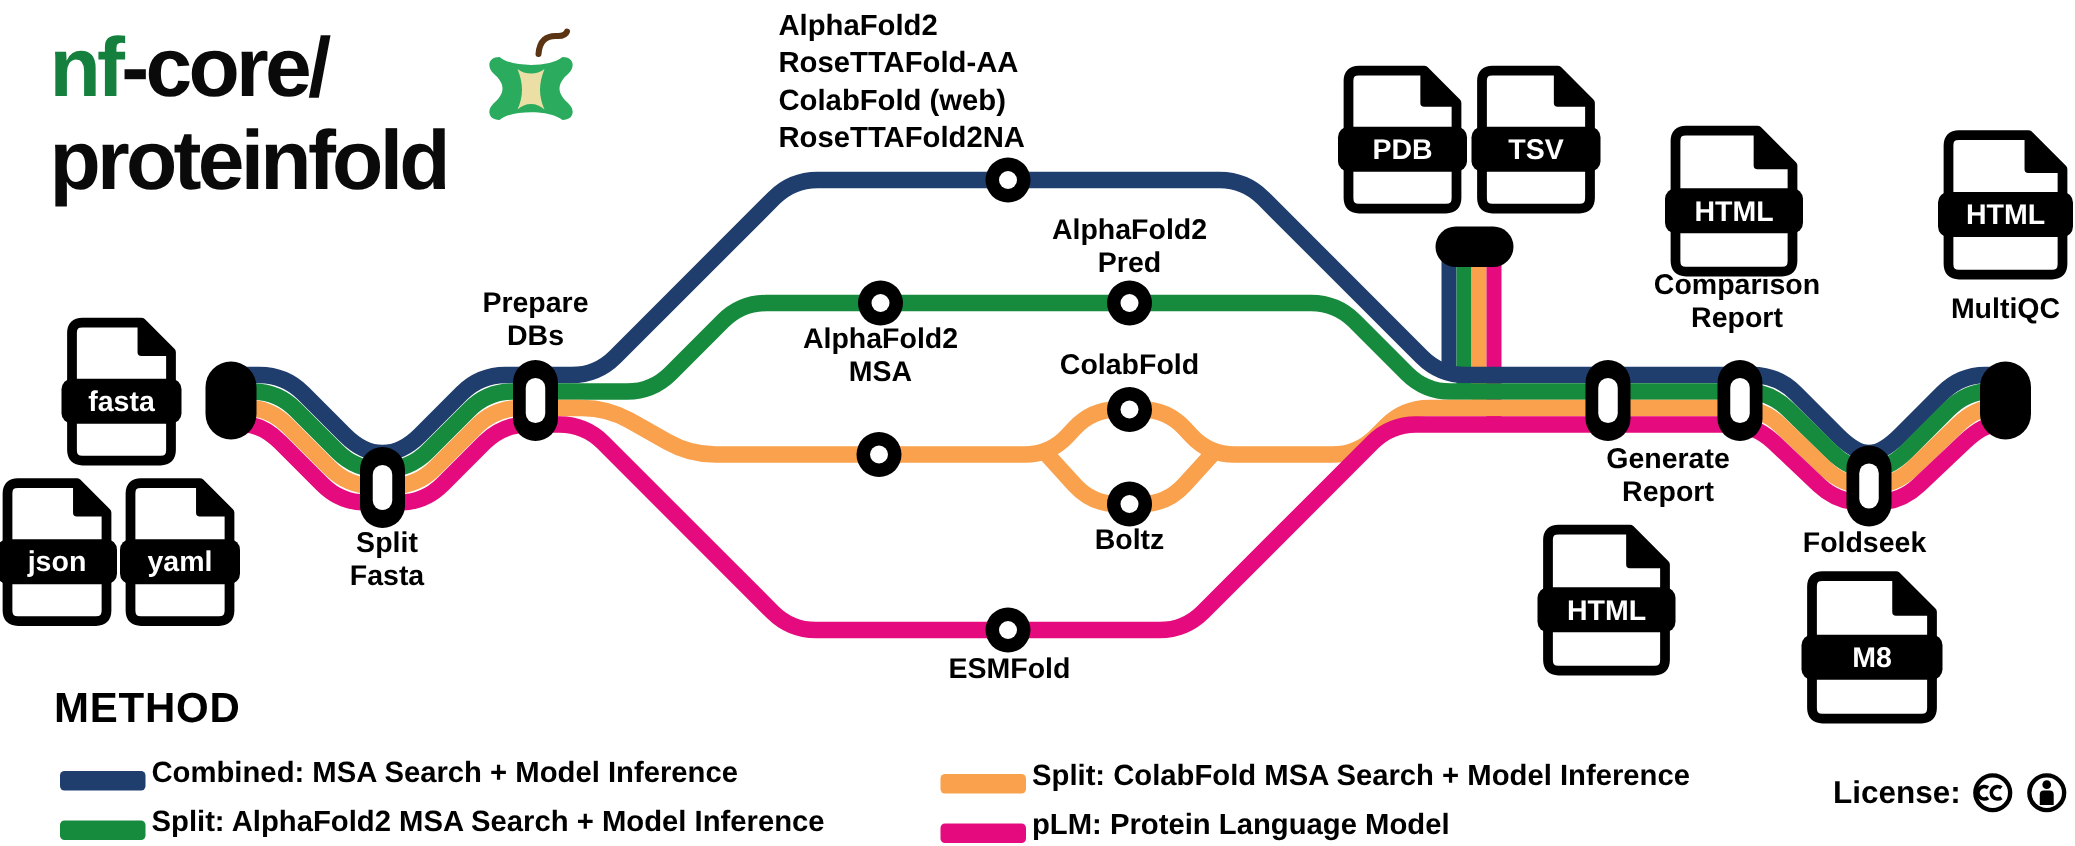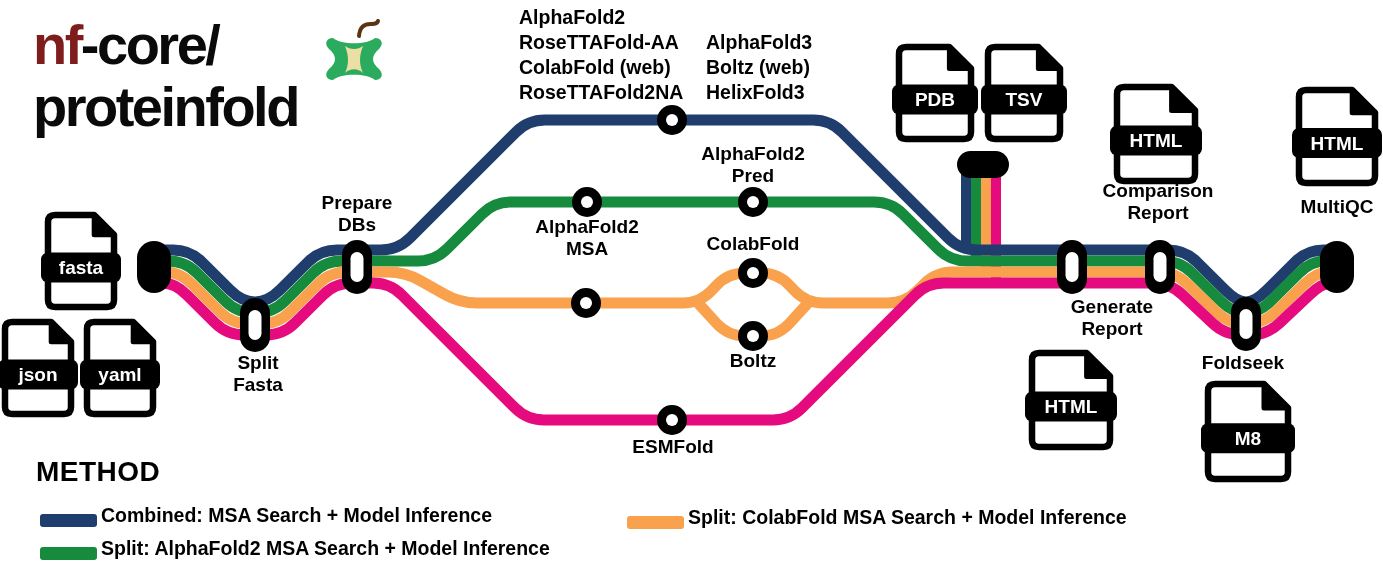--- a/index.html
+++ b/index.html
@@ -142,41 +142,36 @@
         <path d="M7,0 H56 L80,24 V88 Q80,95 73,95 H7 Q0,95 0,88 V7 Q0,0 7,0 Z" fill="#fff" stroke="#000" stroke-width="6.5" stroke-linejoin="round"></path>
         <path d="M56,3 L77,24 L56,24 Z" fill="#000" stroke="#000" stroke-width="5" stroke-linejoin="round"></path>
         <rect x="-7" y="39.15" width="94" height="30" rx="7" fill="#000"></rect>
         <text x="40" y="60.65" text-anchor="middle" fill="#fff" font-size="19" font-weight="bold" font-family="&quot;Liberation Sans&quot;, sans-serif">M8</text>
       </g>
     </svg>
 
   <div class="overlay">
 
     <div class="logo">
-      <div><span style="display:inline;color:#7f1d1d">nf</span><span style="display:inline">-core/</span></div>
+      <div><span style="display:inline;color:#15803d">nf</span><span style="display:inline">-core/</span></div>
       <div>proteinfold</div>
     </div>
 
     <svg class="apple" width="64" height="74" viewBox="0 0 64 74">
       <path d="M37,18 Q38,5 50,6 Q55,6 56,3" fill="none" stroke="#5a3413" stroke-width="4" stroke-linecap="round"></path>
       <path d="M11,20 C4,20 2,26 7,31 C15,38 15,44 7,51 C2,56 4,62 11,62 C19,55 45,55 53,62 C60,62 62,56 57,51 C49,44 49,38 57,31 C62,26 60,20 53,20 C45,27 19,27 11,20 Z" fill="#2bab5d"></path>
       <path d="M23,28 C28,32 36,32 41,28 C37,38 37,46 41,55 C36,50 28,50 23,55 C27,46 27,38 23,28 Z" fill="#ecdfa6"></path>
     </svg>
 
     <div class="list" style="left:519px;top:5px">
       <span>AlphaFold2</span>
       <span>RoseTTAFold-AA</span>
       <span>ColabFold (web)</span>
       <span>RoseTTAFold2NA</span>
     </div>
-    <div class="list" style="left:706px;top:30px">
-      <span>AlphaFold3</span>
-      <span>Boltz (web)</span>
-      <span>HelixFold3</span>
-    </div>
 
     <div class="lbl" style="left:258px;top:352px">
         <span>Split</span>
         <span>Fasta</span>
       </div>
     <div class="lbl" style="left:357px;top:192px">
         <span>Prepare</span>
         <span>DBs</span>
       </div>
     <div class="lbl" style="left:587px;top:216px">
@@ -217,15 +212,32 @@
       <span class="legend-label">Combined: MSA Search + Model Inference</span>
     </div>
     <div class="legend-row" style="left:40px;top:537px">
       <span class="swatch" style="background: rgb(22, 138, 61);"></span>
       <span class="legend-label">Split: AlphaFold2 MSA Search + Model Inference</span>
     </div>
     <div class="legend-row" style="left:627px;top:506px">
       <span class="swatch" style="background: rgb(249, 161, 76);"></span>
       <span class="legend-label">Split: ColabFold MSA Search + Model Inference</span>
     </div>
-
+    <div class="legend-row" style="left:627px;top:539px">
+      <span class="swatch" style="background: rgb(229, 11, 126);"></span>
+      <span class="legend-label">pLM: Protein Language Model</span>
+    </div>
+
+    <div class="license">
+      <span>License:</span>
+      <svg width="29" height="29" viewBox="-15 -15 30 30">
+        <circle r="12" fill="none" stroke="#000" stroke-width="3"></circle>
+        <path d="M1.4,-3.4 A4.3,4.3 0 1 0 1.4,3.4" transform="translate(-4.6,0)" fill="none" stroke="#000" stroke-width="2.6"></path>
+        <path d="M1.4,-3.4 A4.3,4.3 0 1 0 1.4,3.4" transform="translate(4.6,0)" fill="none" stroke="#000" stroke-width="2.6"></path>
+      </svg>
+      <svg width="29" height="29" viewBox="-15 -15 30 30">
+        <circle r="12" fill="none" stroke="#000" stroke-width="3"></circle>
+        <circle cy="-5.6" r="3" fill="#000"></circle>
+        <path d="M-4.8,8.5 V1.2 Q-4.8,-1.6 -2,-1.6 H2 Q4.8,-1.6 4.8,1.2 V8.5 Z" fill="#000"></path>
+      </svg>
+    </div>
   </div>
 </div>
 
 </body></html>

